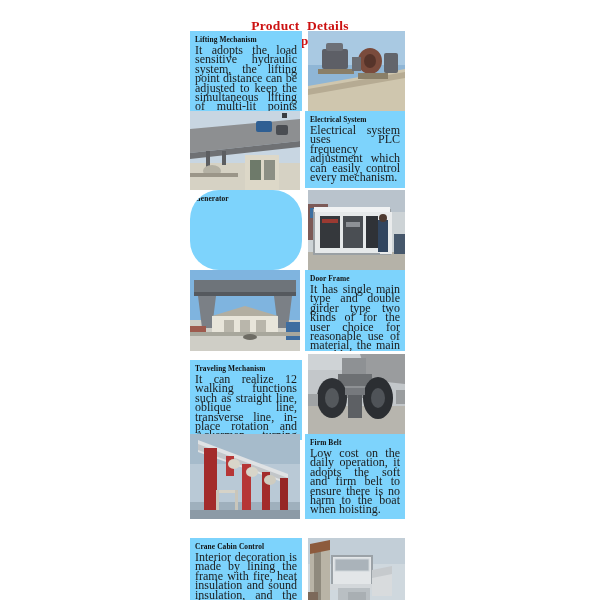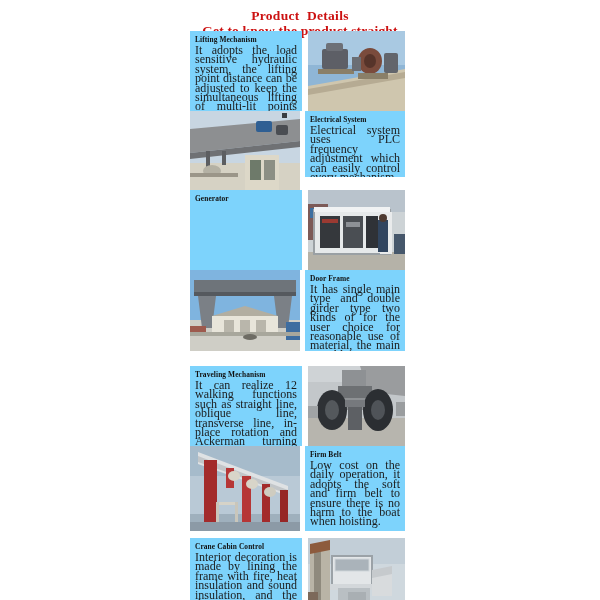--- a/index.html
+++ b/index.html
@@ -16,21 +16,21 @@
   #page {
     position: relative;
     width: 600px;
     height: 600px;
     background: #ffffff;
   }
   
   .header {
     position: absolute;
     left: 0;
-    top: 4px;
+    top: 14px;
     width: 600px;
     text-align: center;
     padding-top: 4px;
   }
   .title-main {
     font-family: "Liberation Serif", serif;
     font-weight: bold;
     font-size: 13.5px;
     color: #cc1111;
     letter-spacing: 0.3px;
@@ -149,28 +149,28 @@
             <rect x="60" y="49" width="11" height="20" fill="#6e7a6a"></rect>
             <rect x="74" y="49" width="11" height="20" fill="#8c8f84"></rect>
             <rect x="16" y="40" width="4" height="16" fill="#5c5e61"></rect>
             <rect x="32" y="40" width="4" height="14" fill="#5c5e61"></rect>
             <ellipse cx="22" cy="60" rx="9" ry="6" fill="#b4b1a4"></ellipse>
             <rect x="0" y="62" width="48" height="4" fill="#9b9689"></rect>
             <rect x="92" y="2" width="5" height="5" fill="#3a3c40"></rect>
           </svg>
         </div>
       </div>
-      <div class="panel-text" style="left:115px; top:0px; width:100px; height:66px;">
+      <div class="panel-text" style="left:115px; top:0px; width:100px; height:77px;">
         <div class="ttl">Electrical System</div>
         <div class="body">Electrical system uses PLC frequency adjustment which can easily control every mechanism.</div>
       </div>
     </div>
 
     <div class="row" style="height:80px;">
-      <div class="panel-text" style="left:0px; top:0px; width:112px; height:80px;">
+      <div class="panel-text" style="left:0px; top:0px; width:112px; height:80px;border-radius:29px;">
         <div class="ttl">Generator</div>
       </div>
       <div class="panel-img" style="left:118px; top:0px; width:97px; height:80px;">
         <div class="ph">
           <svg viewBox="0 0 97 80" preserveAspectRatio="none">
             <rect x="0" y="0" width="97" height="80" fill="#cdd3d6"></rect>
             <rect x="0" y="0" width="97" height="22" fill="#b9c3cc"></rect>
             <rect x="0" y="62" width="97" height="18" fill="#b5b2a8"></rect>
             <rect x="0" y="14" width="20" height="36" fill="#7c5a57"></rect>
             <rect x="2" y="18" width="7" height="10" fill="#3c6fa0"></rect>
@@ -185,21 +185,21 @@
             <rect x="6" y="17" width="76" height="5" fill="#f0f2f3"></rect>
             <rect x="72" y="22" width="12" height="42" fill="#e9ebec"></rect>
             <rect x="70" y="30" width="10" height="32" fill="#31455f"></rect>
             <ellipse cx="75" cy="28" rx="4" ry="4" fill="#4e3a31"></ellipse>
             <rect x="86" y="44" width="11" height="20" fill="#46576b"></rect>
           </svg>
         </div>
       </div>
     </div>
 
-    <div class="row" style="height:96px;">
+    <div class="row" style="height:84px;">
       <div class="panel-img" style="left:0px; top:0px; width:110px; height:81px;">
         <div class="ph">
           <svg viewBox="0 0 110 81" preserveAspectRatio="none">
             <rect x="0" y="0" width="110" height="81" fill="#7fb4df"></rect>
             <rect x="0" y="50" width="110" height="31" fill="#cfcec6"></rect>
             <rect x="4" y="10" width="102" height="12" fill="#6e747a"></rect>
             <rect x="4" y="22" width="102" height="4" fill="#55595e"></rect>
             <polygon points="8,26 26,26 22,58 12,58" fill="#7b8086"></polygon>
             <polygon points="84,26 102,26 98,58 88,58" fill="#7b8086"></polygon>
             <rect x="22" y="46" width="66" height="16" fill="#e8e5da"></rect>
@@ -214,21 +214,21 @@
           </svg>
         </div>
       </div>
       <div class="panel-text" style="left:115px; top:0px; width:100px; height:81px;">
         <div class="ttl">Door Frame</div>
         <div class="body">It has single main type and double girder type two kinds of for the user choice for reasonable use of material, the main variable cross-section of the optimization design</div>
       </div>
     </div>
 
     <div class="row" style="height:80px;">
-      <div class="panel-text" style="left:0px; top:0px; width:112px; height:80px;">
+      <div class="panel-text" style="left:0px; top:6px; width:112px; height:80px;">
         <div class="ttl">Traveling Mechanism</div>
         <div class="body">It can realize 12 walking functions such as straight line, oblique line, transverse line, in-place rotation and Ackerman turning etc. to meet the requirements of different working conditions. And it have 4% climbing ability</div>
       </div>
       <div class="panel-img" style="left:118px; top:0px; width:97px; height:80px;">
         <div class="ph">
           <svg viewBox="0 0 97 80" preserveAspectRatio="none">
             <rect x="0" y="0" width="97" height="80" fill="#c3c7ca"></rect>
             <rect x="0" y="52" width="97" height="28" fill="#b7b5ae"></rect>
             <rect x="0" y="0" width="97" height="16" fill="#cfd3d6"></rect>
             <polygon points="52,0 97,0 97,30 60,26" fill="#9a9c9e"></polygon>
@@ -240,21 +240,21 @@
             <ellipse cx="70" cy="44" rx="7" ry="10" fill="#4f5358"></ellipse>
             <rect x="40" y="38" width="14" height="26" fill="#5d6064"></rect>
             <rect x="37" y="34" width="20" height="7" fill="#76797d"></rect>
             <rect x="0" y="40" width="10" height="12" fill="#a0a3a5"></rect>
             <rect x="88" y="36" width="9" height="14" fill="#9a9d9f"></rect>
           </svg>
         </div>
       </div>
     </div>
 
-    <div class="row" style="height:92px;">
+    <div class="row" style="height:104px;">
       <div class="panel-img" style="left:0px; top:0px; width:110px; height:85px;">
         <div class="ph">
           <svg viewBox="0 0 110 85" preserveAspectRatio="none">
             <rect x="0" y="0" width="110" height="85" fill="#b9c9d6"></rect>
             <rect x="0" y="0" width="110" height="30" fill="#a6bbcb"></rect>
             <rect x="0" y="68" width="110" height="17" fill="#9fb0bd"></rect>
             <polygon points="8,6 98,40 98,50 8,18" fill="#dfe2e4"></polygon>
             <polygon points="8,10 98,44 98,48 8,16" fill="#c2c6c9"></polygon>
             <rect x="14" y="14" width="13" height="66" fill="#a32b2b"></rect>
             <rect x="52" y="30" width="9" height="52" fill="#b63636"></rect>

